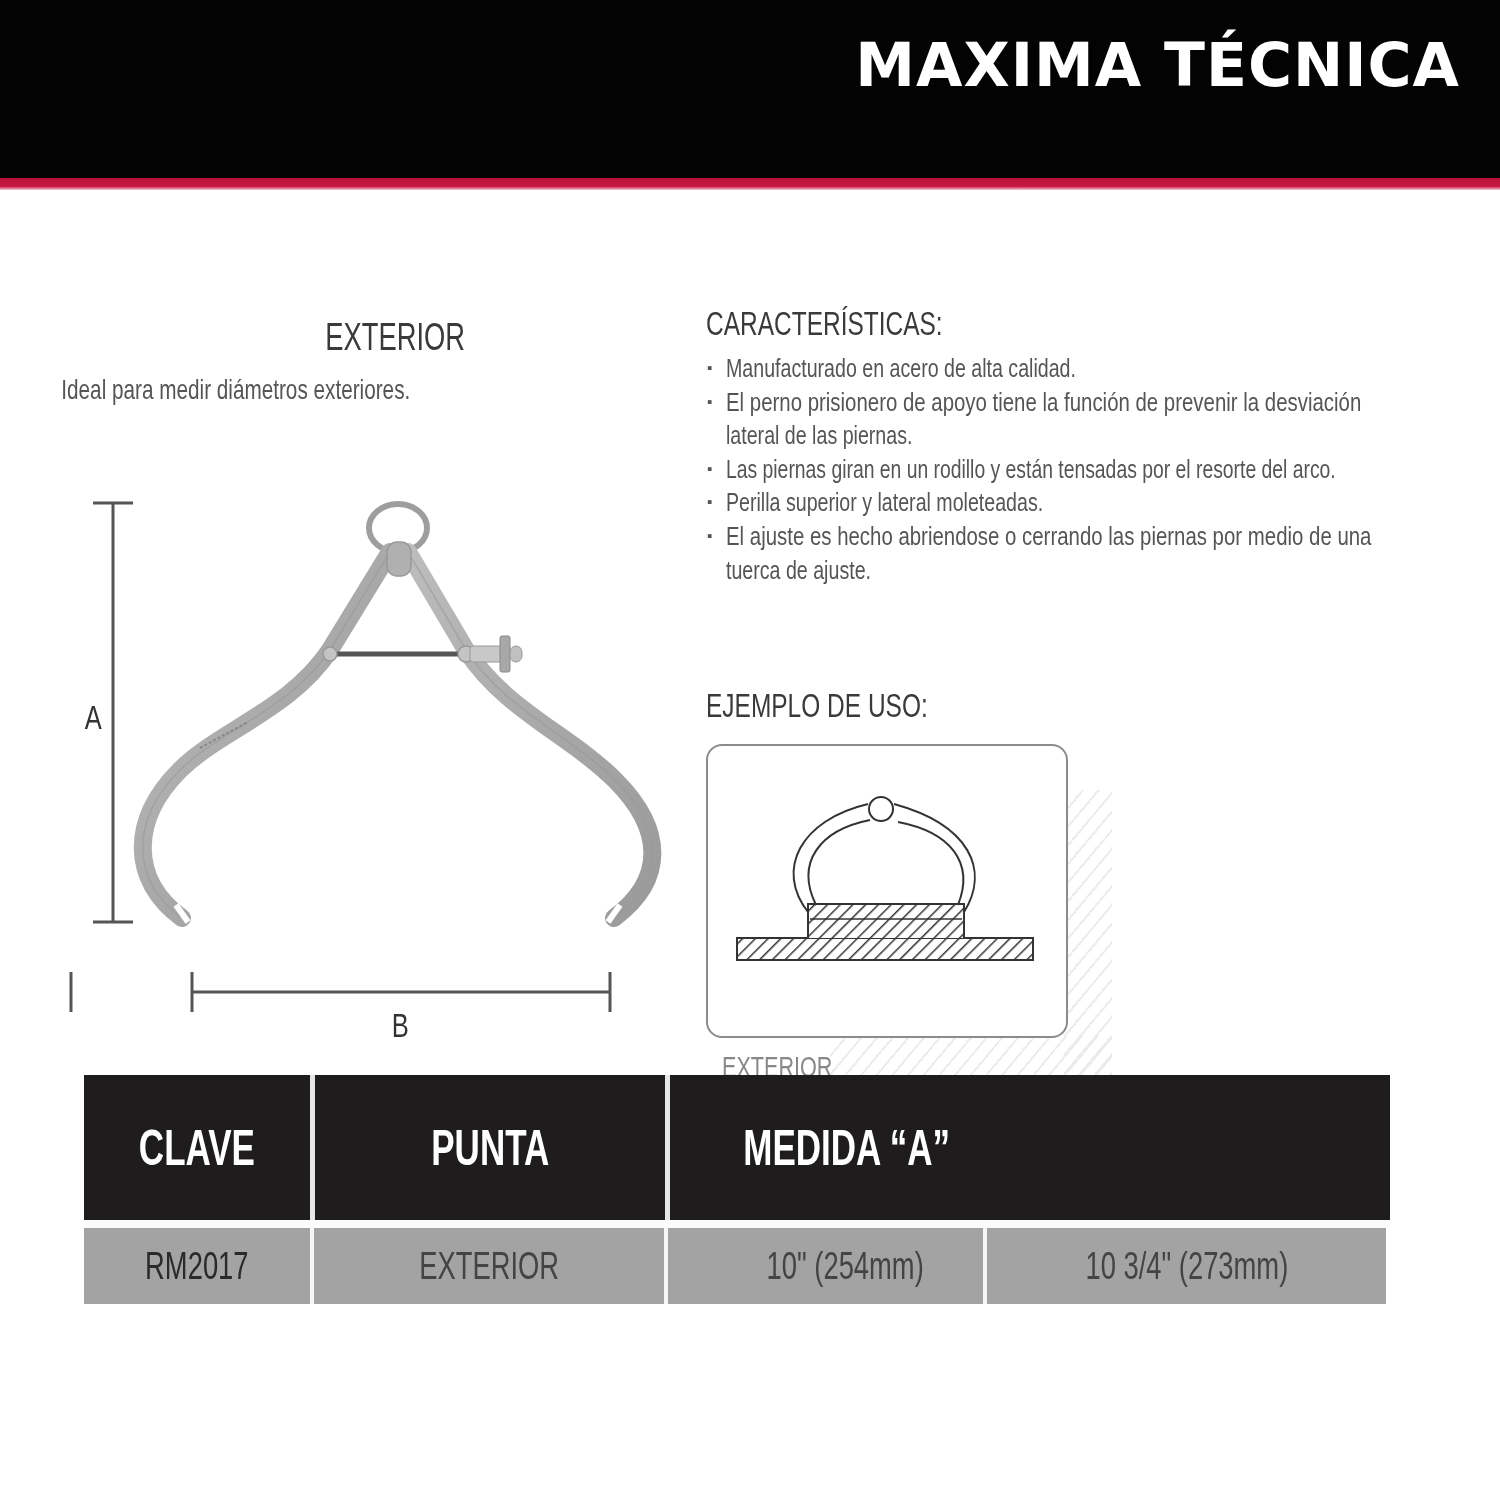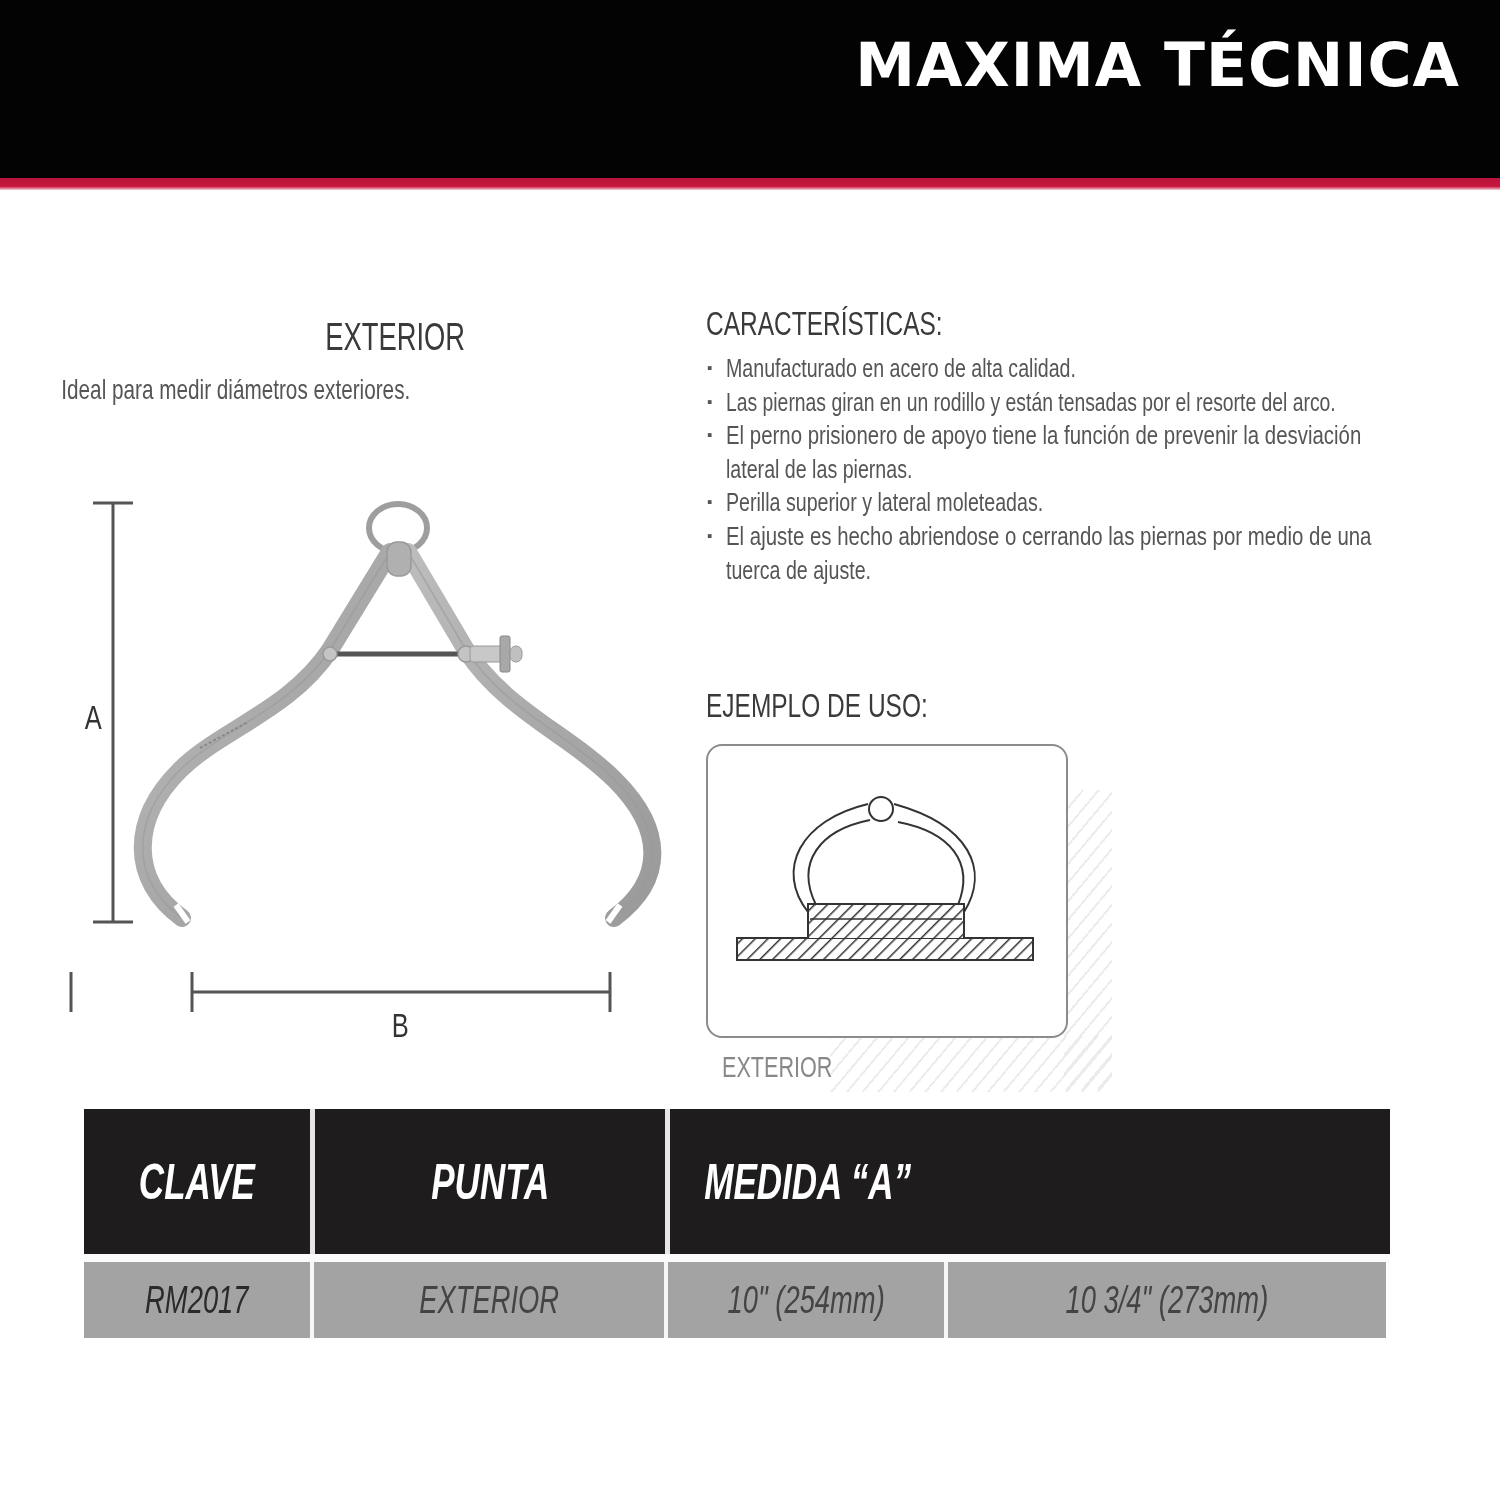--- a/index.html
+++ b/index.html
@@ -71,39 +71,39 @@
   .usage-shadow2 {
     position:absolute; left:830px; top:1036px; width:282px; height:56px;
     background:repeating-linear-gradient(-50deg, transparent 0 10px, #ececec 10px 12px);
   }
   .usage-caption {
     position:absolute; left:722px; top:1048px; font-size:30px; color:#888; line-height:38px;
   }
   .usage-caption span { display:inline-block; transform:scaleX(0.72); transform-origin:left center; }
 
   .spec-table {
-    position:absolute; left:84px; top:1109px; width:1306px;font-style:italic;
+    position:absolute; left:84px; top:1075px; width:1306px;
   }
   .spec-head { display:flex; height:145px; background:#1e1c1d; }
   .spec-head .cell {
     display:flex; align-items:center; justify-content:center;
     color:#fff; font-weight:bold; font-size:50px; border-right:5px solid #e6e6e6;
   }
   .spec-head .cell:last-child { border-right:none; }
   .spec-head .cell span { display:inline-block; transform:scaleX(0.70); white-space:nowrap; }
   .spec-gap { height:8px; background:#fbfbfb; }
   .spec-row { display:flex; height:76px; background:#a3a3a3; width:1302px; }
   .spec-row .cell {
     display:flex; align-items:center; justify-content:center;
     font-size:38px; color:#444; border-right:4px solid #f7f7f7;
   }
   .spec-row .cell:last-child { border-right:none; }
   .spec-row .cell span { display:inline-block; transform:scaleX(0.72); white-space:nowrap; }
   .spec-row .cell.strong { color:#2a2a2a; }
-  .c1 { width:226px; } .c2 { width:350px; } .c3 { width:276px; } .c4 { flex:1; }
+  .c1 { width:226px; } .c2 { width:350px; } .c3 { width:276px;margin-left:39px; } .c4 { flex:1; }
 </style>
 </head>
 <body>
 
 <div class="header">
   <div class="header-title">MAXIMA TÉCNICA</div>
 </div>
 <div class="header-stripe"></div>
 
 <div class="left-title"><span>EXTERIOR</span></div>
@@ -159,25 +159,25 @@
   <div class="dim-label" style="left:389px; top:526px;"><span>B</span></div>
 </div>
 
 <div class="features">
   <div class="sec-title">CARACTERÍSTICAS:</div>
   <ul class="feat-list">
     <li class="feat-item">
       <span class="feat-line" style="transform:scaleX(0.74)">Manufacturado en acero de alta calidad.</span>
     </li>
     <li class="feat-item">
-      <span class="feat-line" style="transform:scaleX(0.73)">Las piernas giran en un rodillo y están tensadas por el resorte del arco.</span>
-    </li>
-    <li class="feat-item">
       <span class="feat-line" style="transform:scaleX(0.77)">El perno prisionero de apoyo tiene la función de prevenir la desviación</span>
       <span class="feat-line" style="transform:scaleX(0.74)">lateral de las piernas.</span>
+    </li>
+    <li class="feat-item">
+      <span class="feat-line" style="transform:scaleX(0.73)">Las piernas giran en un rodillo y están tensadas por el resorte del arco.</span>
     </li>
     <li class="feat-item">
       <span class="feat-line" style="transform:scaleX(0.74)">Perilla superior y lateral moleteadas.</span>
     </li>
     <li class="feat-item">
       <span class="feat-line" style="transform:scaleX(0.77)">El ajuste es hecho abriendose o cerrando las piernas por medio de una</span>
       <span class="feat-line" style="transform:scaleX(0.74)">tuerca de ajuste.</span>
     </li>
   </ul>
 </div>

